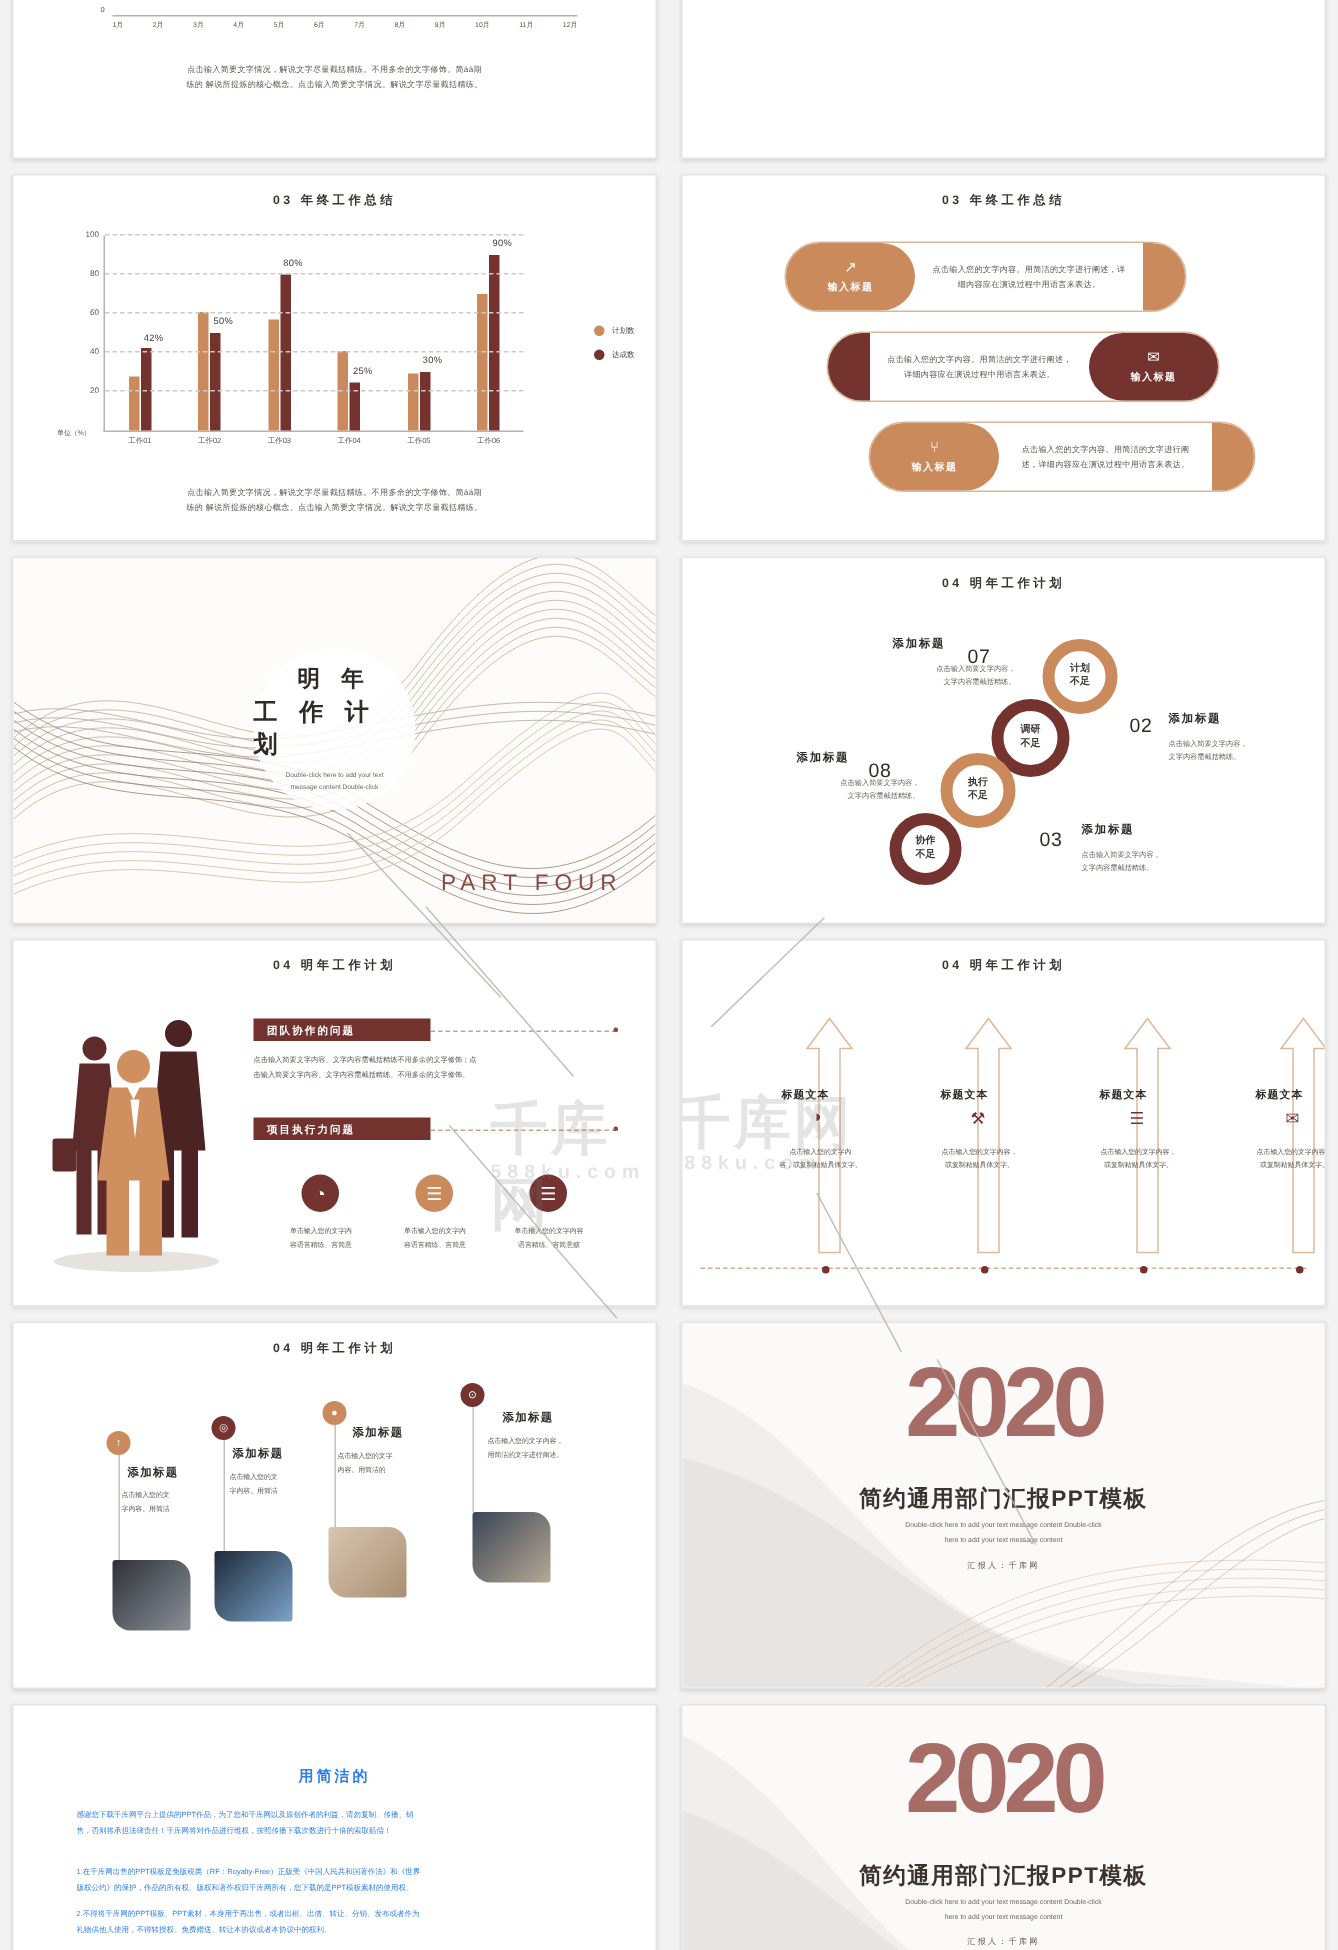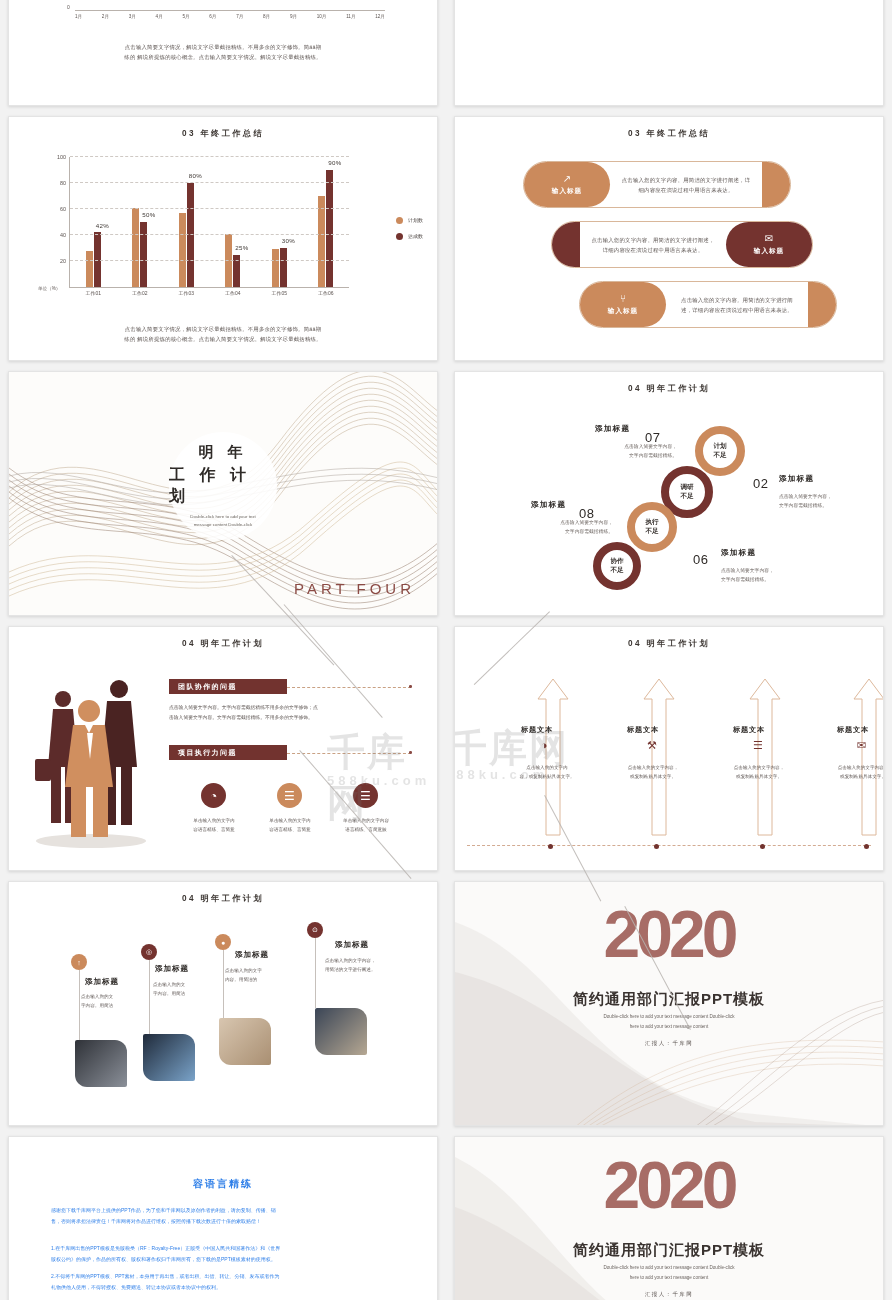--- a/index.html
+++ b/index.html
@@ -378,21 +378,21 @@
           <div class="num" style="left: 124px; top: 134px;">08</div>
           <div class="sideT" style="left: 76px; top: 128px;">添加标题</div>
           <div class="sideB" style="left: 40px; top: 146px; width: 118px; text-align: right;">
             <div>点击输入简要文字内容，</div>
             <div>文字内容需截括精练。</div>
           </div>
           <div class="ring" style="left: 138px; top: 170px; width: 48px; height: 48px; border: 8px solid rgb(116, 51, 47); background: rgb(255, 255, 255);">
             <span>协作</span>
             <span>不足</span>
           </div>
-          <div class="num" style="left: 238px; top: 180px;">06</div>
+          <div class="num" style="left: 238px; top: 180px;">03</div>
           <div class="sideT" style="left: 266px; top: 176px;">添加标题</div>
           <div class="sideB" style="left: 266px; top: 194px; width: 110px; text-align: left;">
             <div>点击输入简要文字内容，</div>
             <div>文字内容需截括精练。</div>
           </div>
         </div>
     </div>
   </div>
 
   <div class="cell">
@@ -570,21 +570,21 @@
           <div>Double-click here to add your text message content Double-click</div>
           <div>here to add your text message content</div>
         </div>
         <div class="covr" style="top:158px;">汇报人：千库网</div>
       </div>
     </div>
   </div>
 
   <div class="cell">
     <div class="slide">
-      <div class="cpt">容语言精练</div>
+      <div class="cpt">用简洁的</div>
       <div class="cpp" style="top:68px;">
         <div>感谢您下载千库网平台上提供的PPT作品，为了您和千库网以及原创作者的利益，请勿复制、传播、销</div>
         <div>售，否则将承担法律责任！千库网将对作品进行维权，按照传播下载次数进行十倍的索取赔偿！</div>
       </div>
       <div class="cpp" style="top:106px;">
         <div>1.在千库网出售的PPT模板是免版税类（RF：Royalty-Free）正版受《中国人民共和国著作法》和《世界</div>
         <div>版权公约》的保护，作品的所有权、版权和著作权归千库网所有，您下载的是PPT模板素材的使用权。</div>
       </div>
       <div class="cpp" style="top:134px;">
         <div>2.不得将千库网的PPT模板、PPT素材，本身用于再出售，或者出租、出借、转让、分销、发布或者作为</div>

